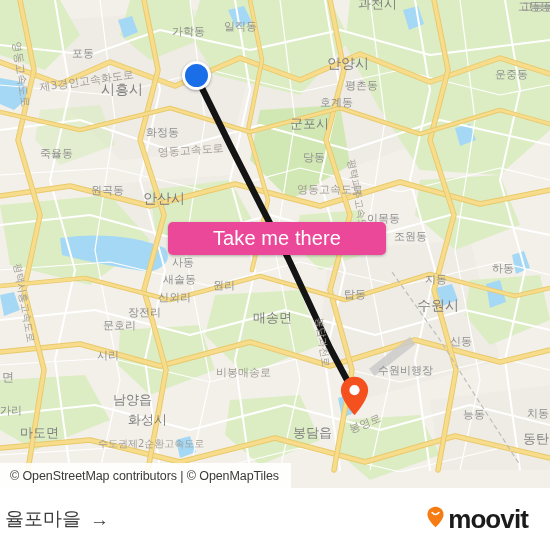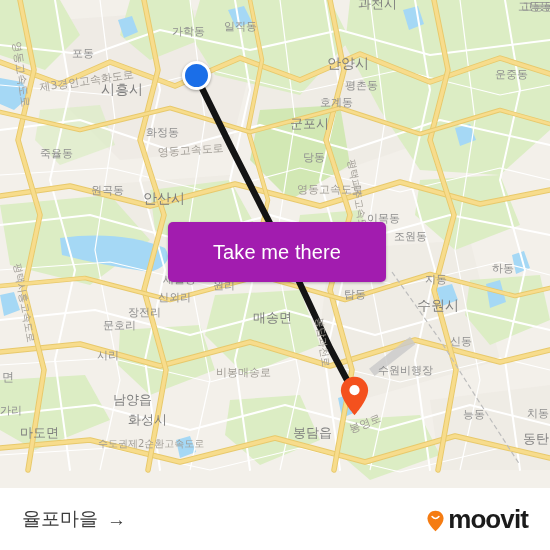--- a/index.html
+++ b/index.html
@@ -52,22 +52,22 @@
     white-space: nowrap;
     z-index: 40;
   }
 
   
   #take-me-there {
     position: absolute;
     left: 168px;
     top: 222px;
     width: 218px;
-    height: 60px;
-    background: #a21caf;
+    height: 33px;
+    background: #ec4899;
     border: none;
     border-radius: 5px;
     color: #ffffff;
     font-family: "Liberation Sans", "DejaVu Sans", sans-serif;
     font-size: 20px;
     font-weight: 400;
     letter-spacing: 0.1px;
     cursor: pointer;
     box-shadow: 0 1px 3px rgba(0,0,0,0.28);
     z-index: 35;
@@ -106,39 +106,39 @@
   #footer {
     position: absolute;
     left: 0;
     top: 488px;
     width: 550px;
     height: 62px;
     background: #ffffff;
     display: flex;
     align-items: center;
     justify-content: space-between;
-    padding: 0 22px 0 22px;
+    padding: 0 22px 0 5px;
     box-sizing: border-box;
   }
   #route-summary {
     display: flex;
     align-items: center;
     gap: 9px;
     font-size: 19px;
     color: #3c3c3c;
     white-space: nowrap;
   }
   #route-summary .arrow {
     font-size: 19px;
     color: #3c3c3c;
     line-height: 1;
   }
   #moovit-logo {
     display: flex;
-    align-items: flex-end;
+    align-items: flex-start;
     gap: 4px;
   }
   #moovit-wordmark {
     font-size: 26px;
     font-weight: bold;
     color: #1b1b1b;
     letter-spacing: -0.9px;
     line-height: 1;
   }
 </style>
@@ -340,20 +340,21 @@
 
     <div id="destination-marker">
       <svg viewBox="0 0 29 40" width="29" height="40" xmlns="http://www.w3.org/2000/svg">
         <path d="M14.5 0.8 C6.8 0.8 0.9 6.7 0.9 14.3 C0.9 24.2 14.5 39.2 14.5 39.2 C14.5 39.2 28.1 24.2 28.1 14.3 C28.1 6.7 22.2 0.8 14.5 0.8 Z" fill="#f4511e"></path>
         <circle cx="14.5" cy="14.1" r="5.1" fill="#ffffff"></circle>
       </svg>
     </div>
 
     <button id="take-me-there">Take me there</button>
 
+    <div id="attribution">© OpenStreetMap contributors | © OpenMapTiles</div>
   </div>
 
   <div id="footer">
     <div id="route-summary">
       <span>율포마을</span>
       <span class="arrow">→</span>
     </div>
     <div id="moovit-logo">
       <span style="display:inline-block;line-height:0;">
         <svg viewBox="0 0 22 28" width="17" height="22" xmlns="http://www.w3.org/2000/svg">

